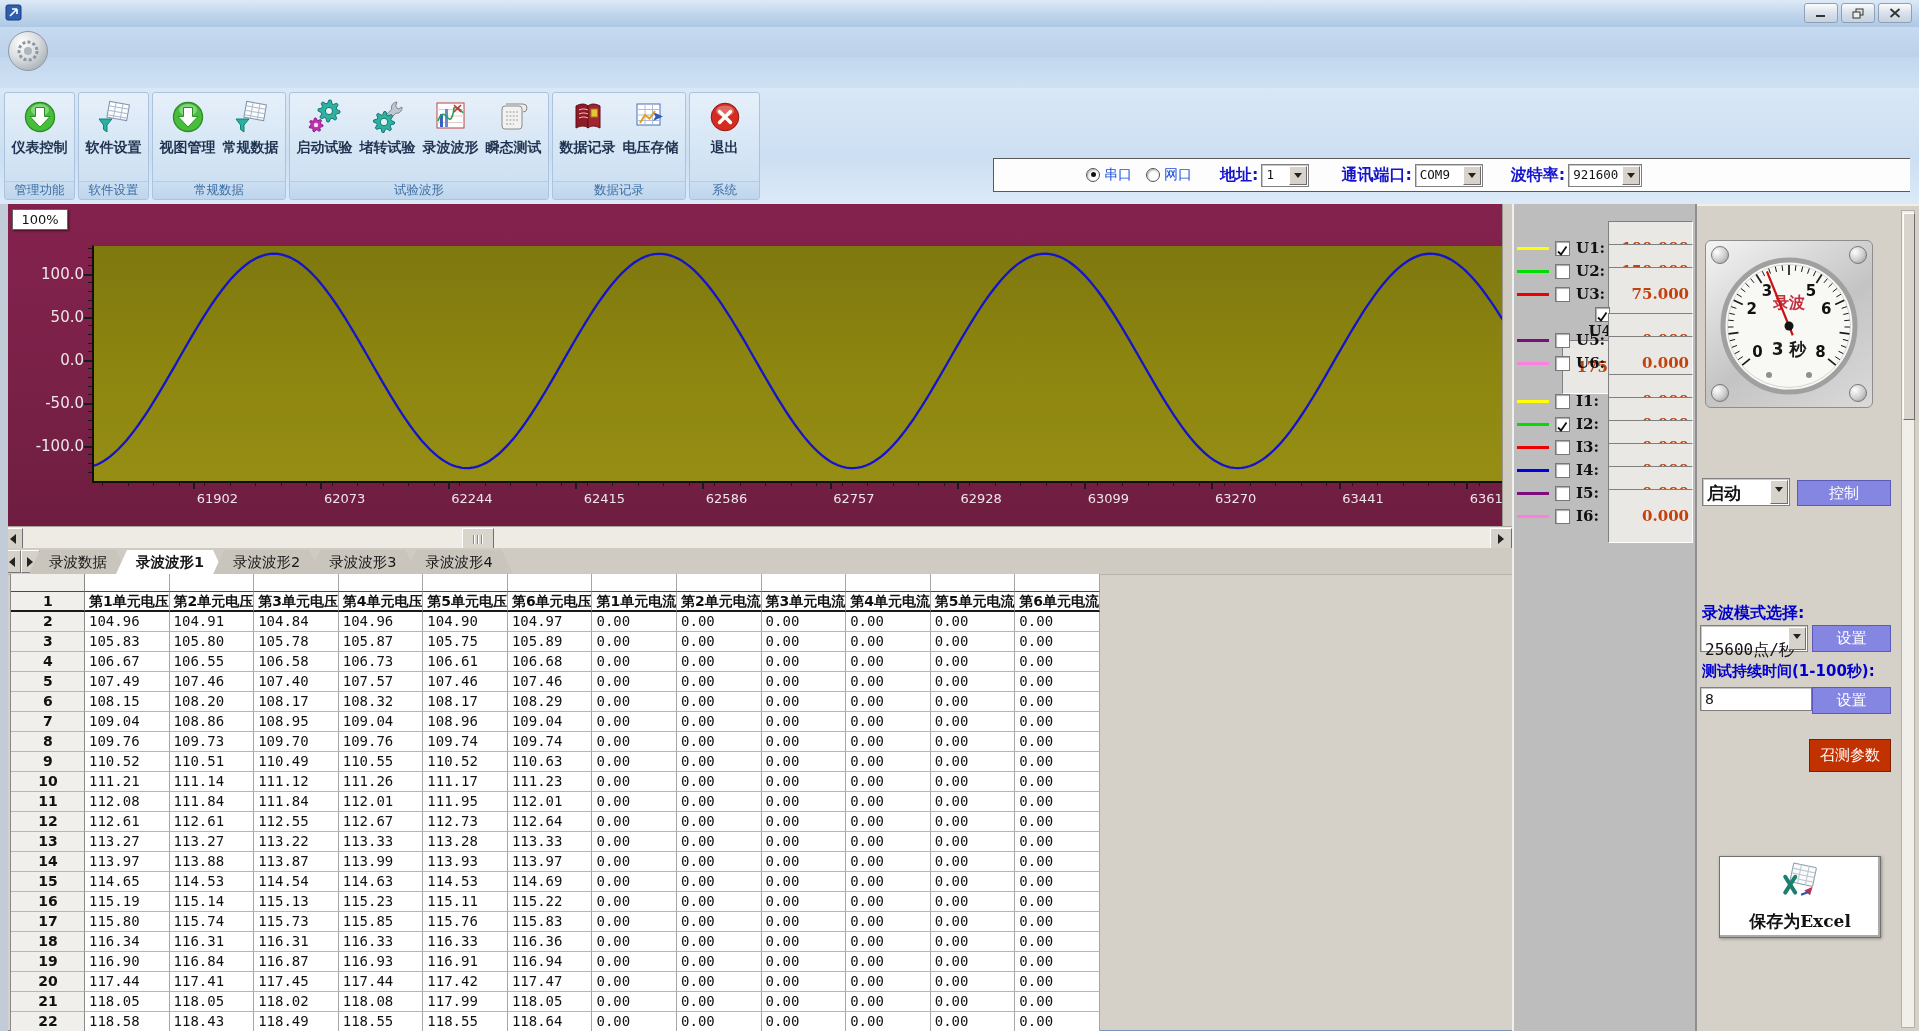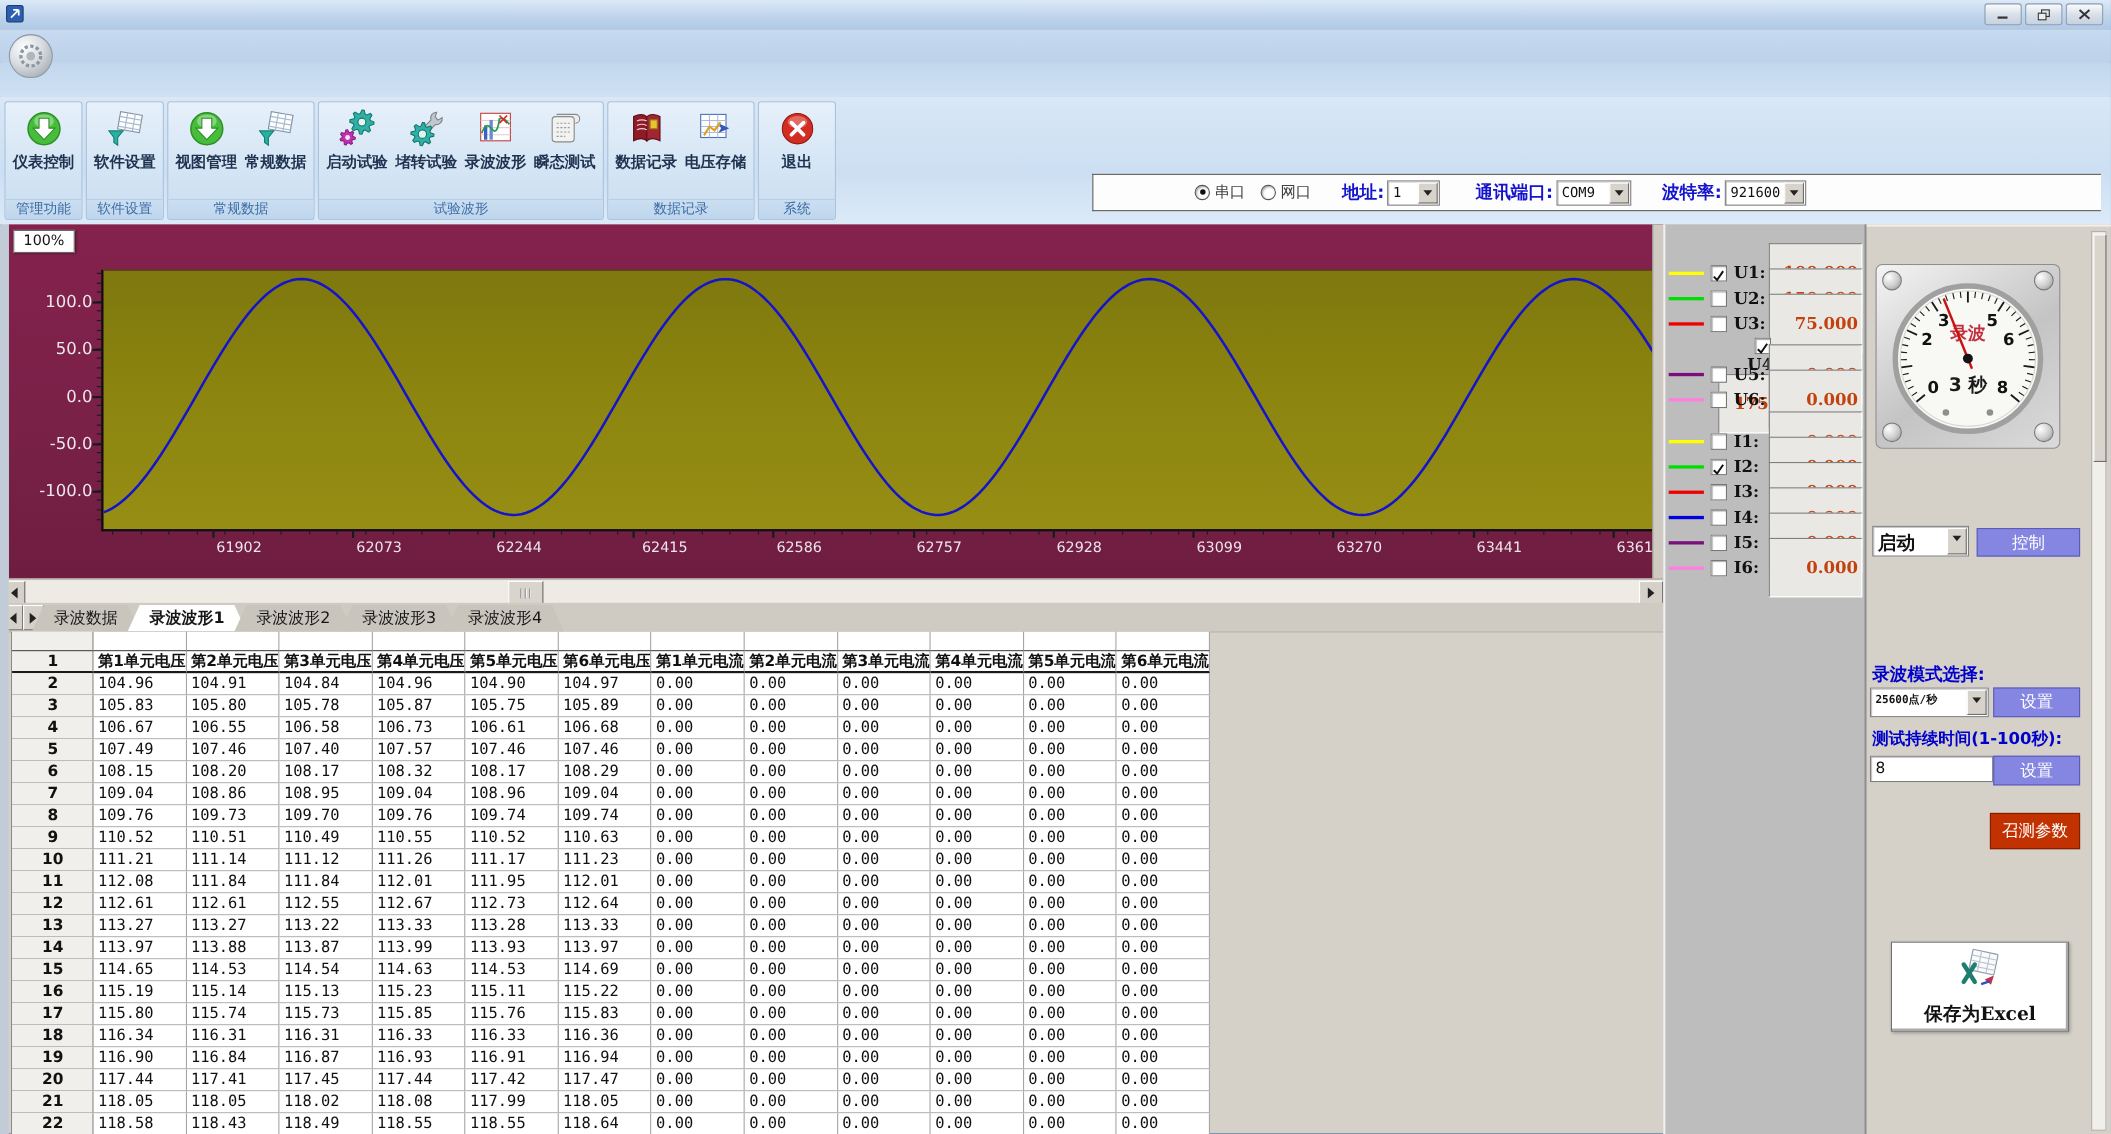--- a/index.html
+++ b/index.html
@@ -38,21 +38,21 @@
   .rib-btn svg{margin-top:3px;}
   .rib-label{margin-top:4px;font-size:14px;color:#1F3350;white-space:nowrap;}
   .rib-caption{height:17px;line-height:16px;text-align:center;font-size:12.5px;color:#3E6DA5;
                background:linear-gradient(#CBDFF1,#BED5EC);border-top:1px solid #B6CCE2;border-radius:0 0 3px 3px;}
 
   
   #commpanel{position:absolute;left:993px;top:158px;width:917px;height:34px;background:#FDFDFD;
              border:1px solid #5A5A5A;border-right:none;display:flex;align-items:center;padding-left:92px;box-sizing:border-box;}
   .radio{width:12px;height:12px;border-radius:50%;border:1px solid #555;background:#FFF;box-shadow:inset 1px 1px 2px #AAA;}
   .radio.sel::after{content:'';display:block;width:5px;height:5px;margin:2.5px auto;background:#111;border-radius:50%;}
-  .rlab{font-size:14px;color:#404040;margin:0 14px 0 4px;}
+  .rlab{font-size:14px;color:#1d4ed8;margin:0 14px 0 4px;}
   .blab{font-weight:700;font-size:16px;color:#1414CC;margin-left:14px;margin-right:3px;white-space:nowrap;}
   .combo{position:relative;height:21px;background:#FFF;border:1px solid #7F7F7F;box-shadow:inset 1px 1px 0 #C8C8C8;}
   .combo .cval{display:block;margin:2px 20px 0 4px;font-size:12.5px;color:#111;font-family:"DejaVu Sans Mono","Liberation Mono",monospace;white-space:nowrap;}
   .dar{position:absolute;right:1px;top:1px;bottom:1px;width:16px;background:#D7D3CB;
        border:1px solid;border-color:#FFF #6E6E6E #6E6E6E #FFF;display:flex;align-items:flex-start;justify-content:center;}
   .dar::after{content:'';border:4px solid transparent;border-top:5px solid #222;margin-top:6px;}
   .w46{width:46px;} .w66{width:66px;} .w72{width:72px;}
 
   
   #chart{position:absolute;left:8px;top:204px;width:1504px;height:322px;
@@ -118,21 +118,21 @@
   #gaugeplate{position:absolute;left:8px;top:34px;width:166px;height:166px;border-radius:6px;border:1px solid #8E8E8E;
               background:linear-gradient(145deg,#F4F4F4,#C4C4C4 55%,#DADADA);}
   .screw{position:absolute;width:16px;height:16px;border-radius:50%;border:1px solid #787878;
          background:radial-gradient(circle at 5px 5px,#FEFEFE,#CDCDCD 55%,#8F8F8F);}
   #rp-combo-start{position:absolute;left:5px;top:272px;width:86px;height:26px;}
   #rp-combo-start .cval{font:700 17px "DejaVu Sans","Liberation Sans",sans-serif;margin-top:3px;color:#111;}
   .btn-blue{position:absolute;background:#8585E2;border:1px solid #5C5CB8;color:#FFF;font-size:15px;
             display:flex;align-items:center;justify-content:center;}
   .rp-label{position:absolute;left:5px;font-weight:700;color:#0000CC;white-space:nowrap;}
   #rp-combo-mode{position:absolute;left:3px;top:419px;width:106px;height:25px;}
-  #rp-combo-mode .cval{font-size:10px;margin-top:3px;font-weight:bold;}
+  #rp-combo-mode .cval{font-size:16px;margin-top:14px;}
   #rp-input{position:absolute;left:3px;top:481px;width:112px;height:24px;background:#FFF;border:1px solid #7F7F7F;
             box-shadow:inset 1px 1px 0 #C8C8C8;font-size:14px;color:#111;padding:3px 4px;box-sizing:border-box;}
   #btn-readback{position:absolute;left:112px;top:533px;width:80px;height:31px;background:#C23100;border:1px solid #7E2000;
                 color:#FFF;font-size:15px;display:flex;align-items:center;justify-content:center;}
   #btn-saveexcel{position:absolute;left:22px;top:650px;width:160px;height:80px;background:#FFF;border:1px solid #707070;
                  box-shadow:inset -2px -2px 0 #ABABAB,inset 2px 2px 0 #FFF,1px 1px 3px rgba(0,0,0,.3);
                  display:flex;flex-direction:column;align-items:center;justify-content:center;gap:6px;}
   #btn-saveexcel .sv-lab{font:700 17px "DejaVu Serif","Liberation Serif",serif;color:#111;}
   #rp-scroll{position:absolute;left:204px;top:4px;width:14px;height:818px;background:#F1EFE9;border:1px solid #B3B0A8;box-sizing:border-box;}
   #rp-thumb{position:absolute;left:1px;top:2px;width:10px;height:205px;background:#D9D5CD;border:1px solid;border-color:#FFF #6F6F6F #6F6F6F #FFF;}

